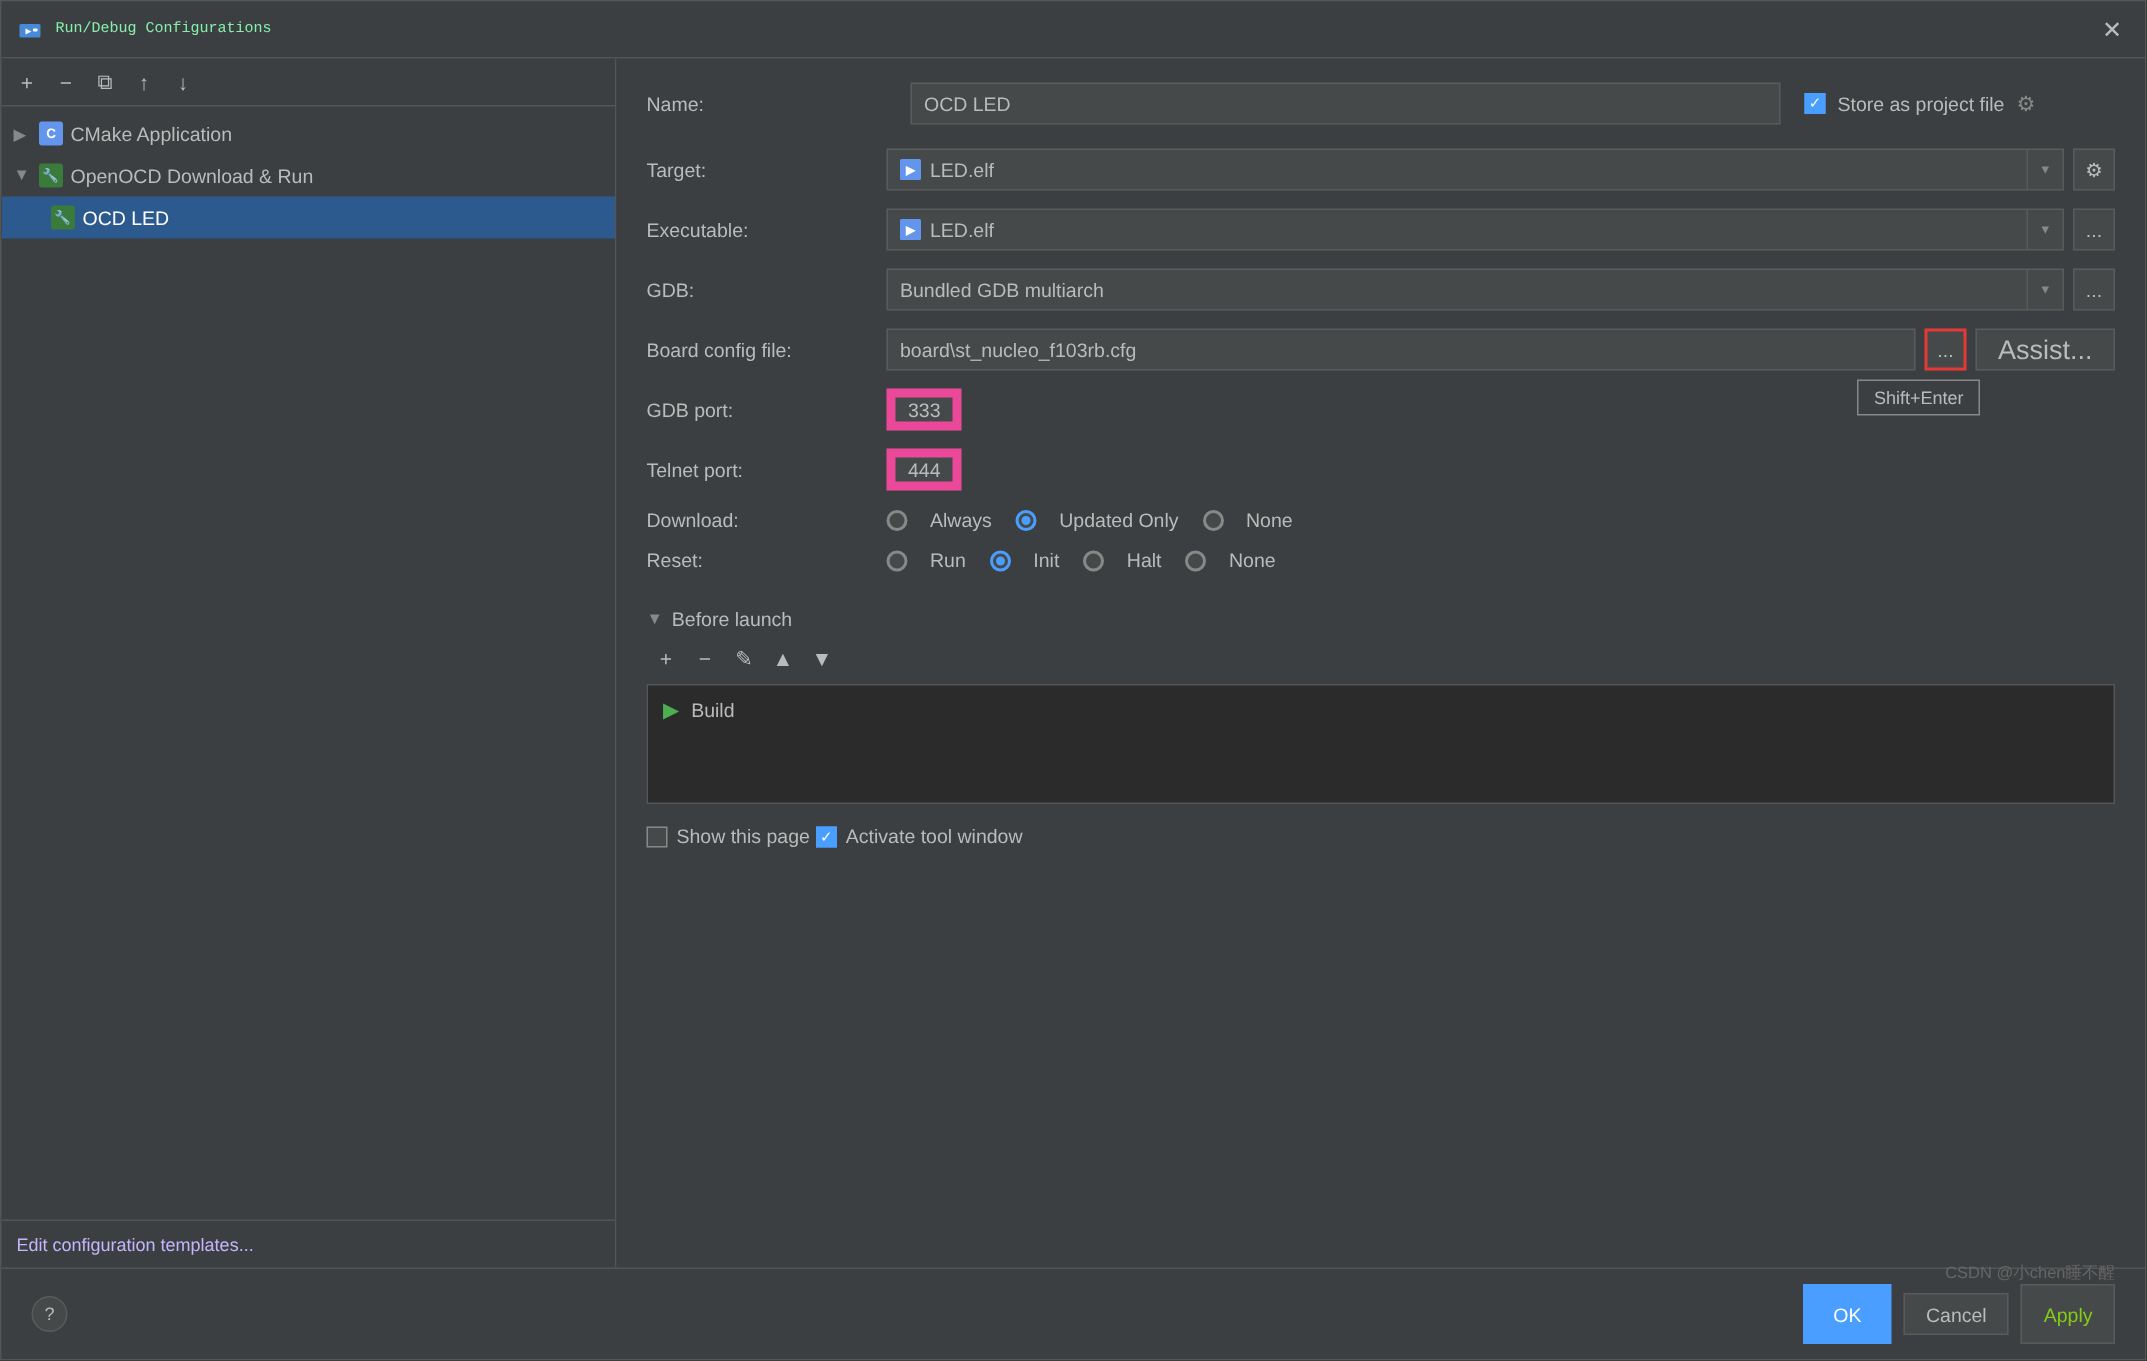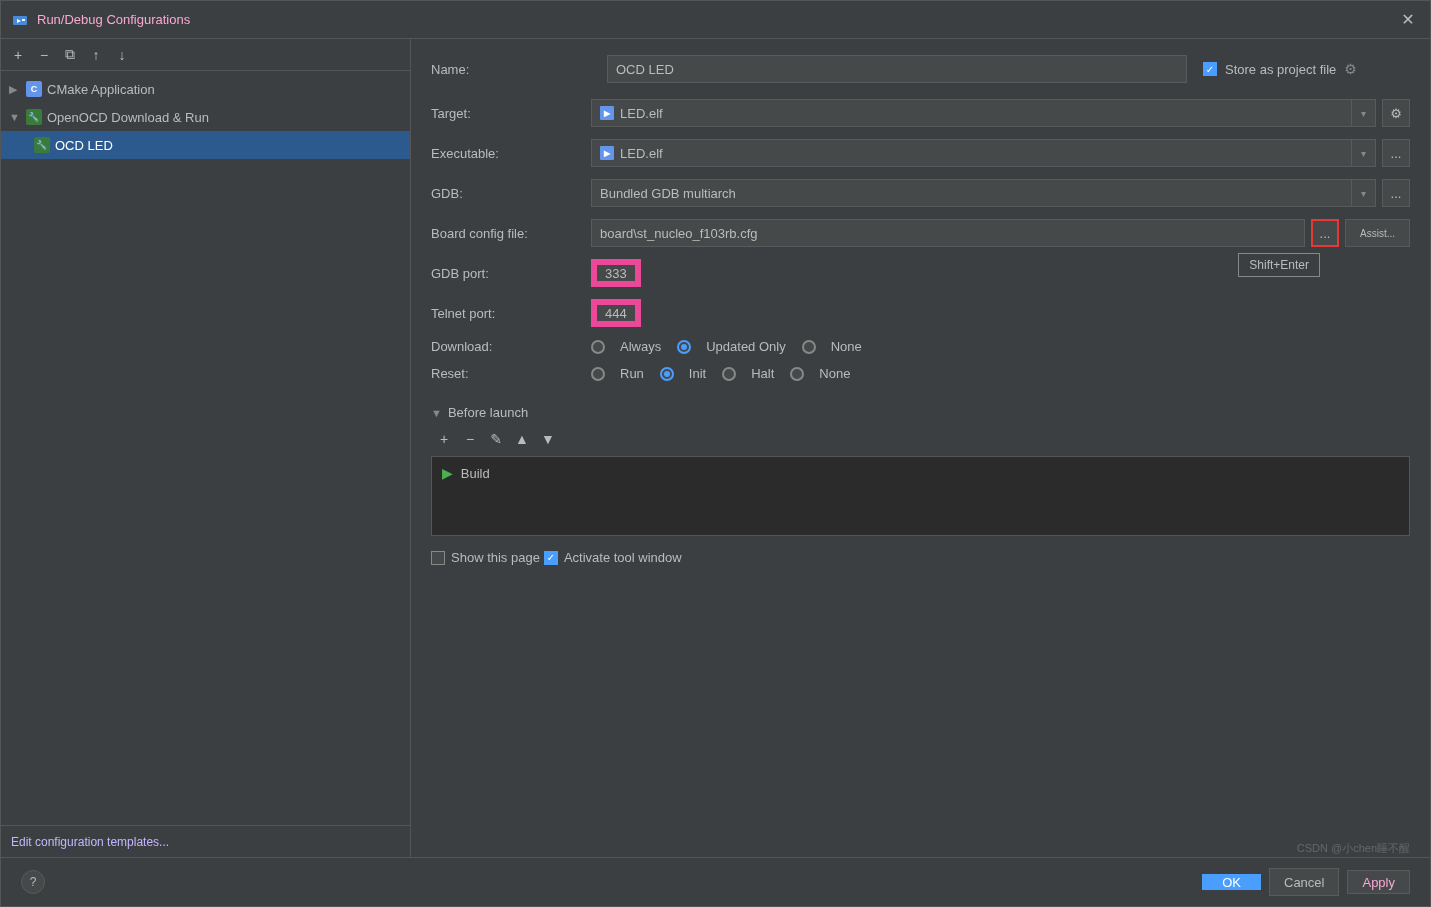--- a/index.html
+++ b/index.html
@@ -36,22 +36,23 @@
     .title-bar-icon {
       width: 18px;
       height: 18px;
       margin-right: 8px;
       display: flex;
       align-items: center;
       justify-content: center;
     }
     .title-bar-title {
       flex: 1;
-      color: #f9a8d4;
-      font-size: 13px;
+      color: #86efac;
+      font-size: 10px;
+      font-family: Liberation Mono, monospace;
     }
     .title-bar-close {
       width: 24px;
       height: 24px;
       display: flex;
       align-items: center;
       justify-content: center;
       cursor: pointer;
       color: #bbbbbb;
       font-size: 16px;
@@ -254,21 +255,21 @@
     .ellipsis-btn.highlighted {
       border: 2px solid #e53935;
     }
     .assist-btn {
       height: 28px;
       padding: 0 14px;
       background: #45494a;
       border: 1px solid #5a5a5a;
       color: #bbbbbb;
       cursor: pointer;
-      font-size: 10px;
+      font-size: 18px;
       display: flex;
       align-items: center;
     }
     .board-input {
       flex: 1;
       background: #45494a;
       border: 1px solid #5a5a5a;
       color: #bbbbbb;
       padding: 4px 8px;
       font-size: 13px;
@@ -439,43 +440,43 @@
       align-items: center;
       gap: 6px;
     }
     .activate-wrap {
       display: flex;
       align-items: center;
       gap: 6px;
       text-align: center;
     }
     .ok-btn {
-      height: 16px;
+      height: 40px;
       padding: 0 20px;
       background: #4a9eff;
       border: none;
       color: white;
       cursor: pointer;
       font-size: 13px;
     }
     .cancel-btn {
       height: 28px;
       padding: 0 14px;
       background: #45494a;
       border: 1px solid #5a5a5a;
       color: #bbbbbb;
       cursor: pointer;
       font-size: 13px;
     }
     .apply-btn {
-      height: 24px;
+      height: 40px;
       padding: 0 14px;
       background: #45494a;
       border: 1px solid #5a5a5a;
-      color: #f9a8d4;
+      color: #84cc16;
       cursor: pointer;
       font-size: 13px;
     }
     .help-btn {
       width: 24px;
       height: 24px;
       border-radius: 50%;
       background: #45494a;
       border: 1px solid #5a5a5a;
       display: flex;

